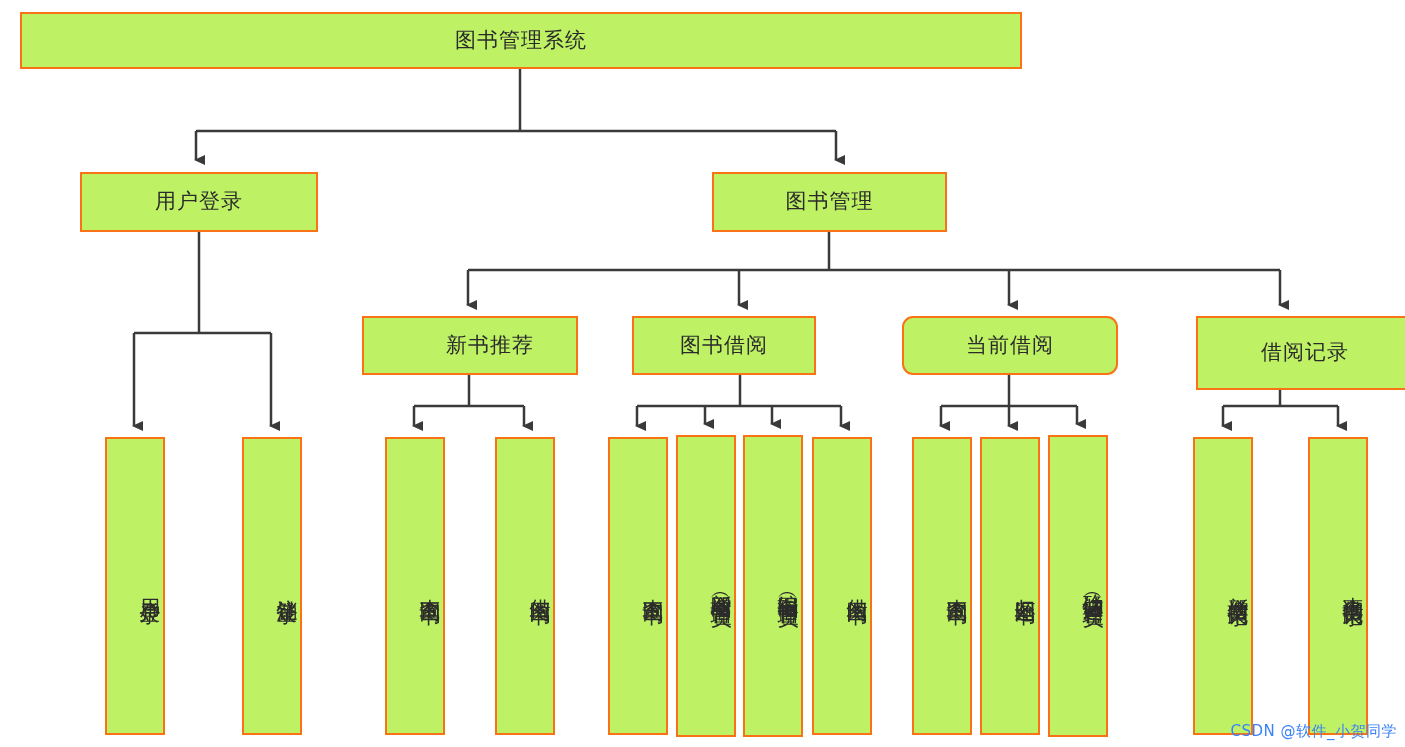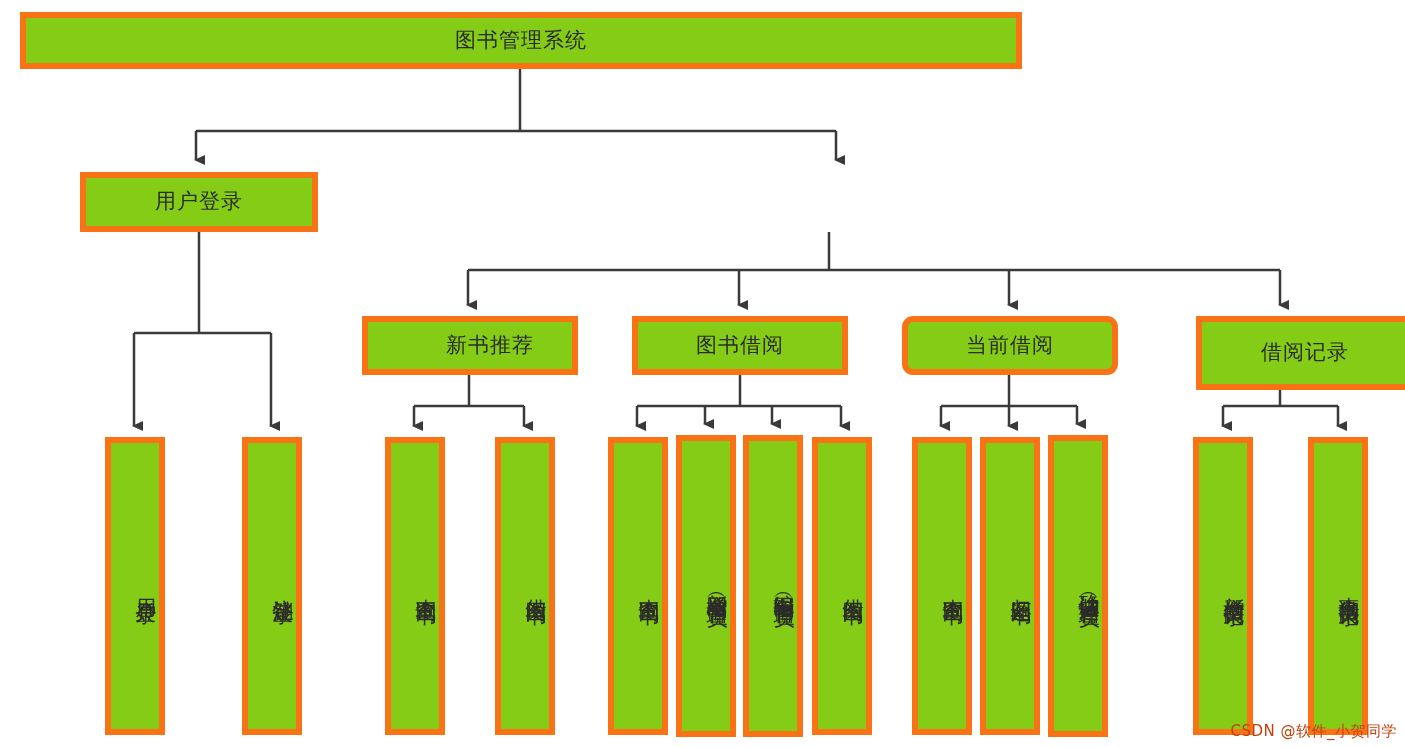--- a/index.html
+++ b/index.html
@@ -21,22 +21,22 @@
     position: absolute;
     left: 0;
     top: 0;
     width: 1405px;
     height: 747px;
     pointer-events: none;
   }
   .node {
     position: absolute;
     box-sizing: border-box;
-    border: 6px solid #f97316;
-    background: #84cc16;
+    border: 2px solid #f97316;
+    background: #bef264;
     display: flex;
     align-items: center;
     justify-content: center;
     color: #2b2b2b;
     text-align: center;
   }
   .node.horiz {
     font-size: 21px;
     letter-spacing: 1px;
     line-height: 1.2;
@@ -52,21 +52,21 @@
     justify-content: center;
   }
   .node.vert > span {
     display: block;
   }
   #watermark {
     position: absolute;
     right: 8px;
     bottom: 6px;
     font-size: 15px;
-    color: #c2410c;
+    color: #3b82f6;
     letter-spacing: 0.5px;
     white-space: nowrap;
   }
 </style>
 </head>
 <body>
 
 <div id="canvas">
 
   <svg class="edges" viewBox="0 0 1405 747">
@@ -119,25 +119,28 @@
     </g>
   </svg>
 
   <div class="node horiz" style="left:20px; top:12px; width:1002px; height:57px;">
     <span>图书管理系统</span>
   </div>
 
   <div class="node horiz" style="left:80px; top:172px; width:238px; height:60px;">
     <span>用户登录</span>
   </div>
+  <div class="node horiz" style="left:712px; top:172px; width:235px; height:60px;">
+    <span>图书管理</span>
+  </div>
 
   <div class="node horiz" style="left:362px; top:316px; width:216px; height:59px;padding-left:40px;">
     <span>新书推荐</span>
   </div>
-  <div class="node horiz" style="left:632px; top:316px; width:216px; height:59px;">
+  <div class="node horiz" style="left:632px; top:316px; width:184px; height:59px;">
     <span>图书借阅</span>
   </div>
   <div class="node horiz" style="left:902px; top:316px; width:216px; height:59px;border-radius:11px;">
     <span>当前借阅</span>
   </div>
   <div class="node horiz" style="left:1196px; top:316px; width:218px; height:74px;">
     <span>借阅记录</span>
   </div>
 
   <div class="node vert" style="left:105px; top:437px; width:60px; height:298px;">

